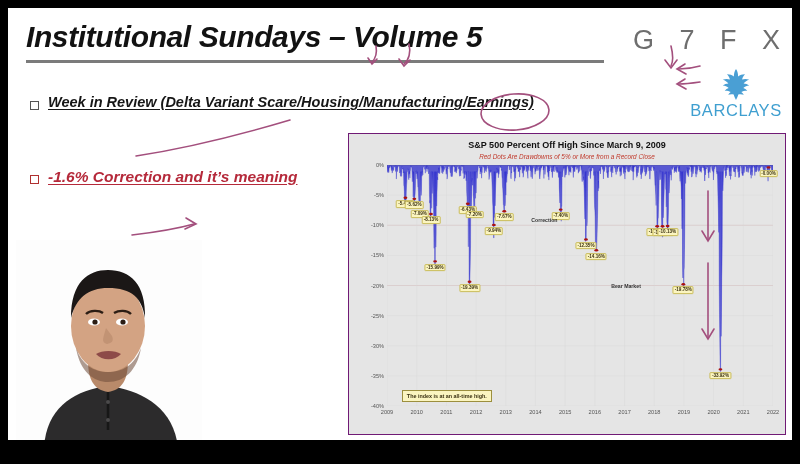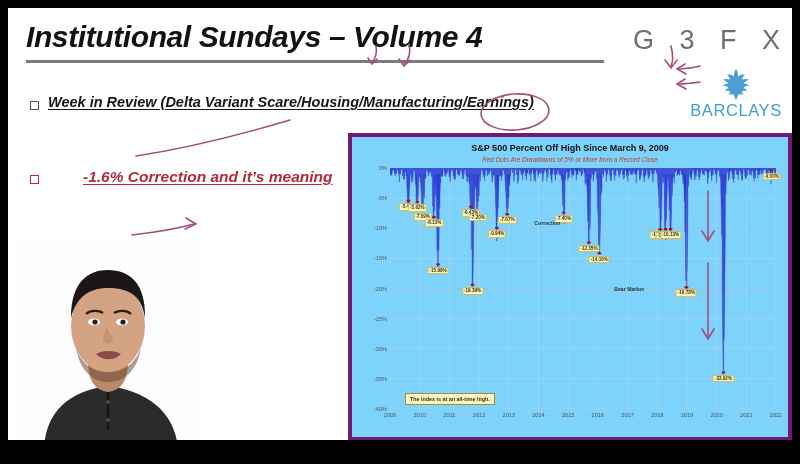--- a/index.html
+++ b/index.html
@@ -22,25 +22,25 @@
   #barclays-word{font-size:16.5px;letter-spacing:0.6px;color:#3f9fd0;font-weight:normal;
                  font-family:"Liberation Sans",sans-serif;margin-top:1px;}
 
   
   .bullet{position:absolute;display:flex;align-items:flex-start;gap:9px;white-space:nowrap;}
   .sq{width:7px;height:7px;border:1.4px solid #555;background:#fff;margin-top:7px;flex:none;}
   .sq.red{border-color:#b03030;}
   .btext{font-size:14.5px;font-weight:bold;font-style:italic;text-decoration:underline;
          text-underline-offset:2px;font-family:"Liberation Sans",sans-serif;}
   #b1{left:22px;top:86px;}  #b1 .btext{color:#161616;}
-  #b2{left:22px;top:160px;} #b2 .btext{color:#b5293a;font-size:15.5px;margin-left:35px;}
-
-  
-  #chart{position:absolute;left:340px;top:125px;width:436px;height:300px;background:#7dd3fc;
-         border:4px solid #701a75;overflow:hidden;}
+  #b2{left:22px;top:160px;} #b2 .btext{color:#b5293a;font-size:15.5px;}
+
+  
+  #chart{position:absolute;left:340px;top:125px;width:436px;height:300px;background:#e5e5e5;
+         border:1px solid #701a75;overflow:hidden;}
   #ch-title{position:absolute;left:0;right:0;top:6px;text-align:center;font-size:9px;font-weight:bold;
             color:#111;font-family:"Liberation Sans",sans-serif;}
   #ch-sub{position:absolute;left:0;right:0;top:19px;text-align:center;font-size:6.4px;font-style:italic;
           color:#c0392b;font-family:"Liberation Sans",sans-serif;}
 
   #plot{position:absolute;left:38px;top:31px;right:12px;bottom:28px;}
   #plot svg{position:absolute;left:0;top:0;width:100%;height:100%;}
   .ytick{position:absolute;right:100%;margin-right:3px;transform:translateY(-50%);
          font-size:5.6px;color:#555;white-space:nowrap;font-family:"Liberation Sans",sans-serif;}
   .xtick{position:absolute;top:100%;margin-top:3px;transform:translateX(-50%);
@@ -62,23 +62,23 @@
   #cam .bg{position:absolute;inset:0;background:#fdfdfd;}
   #cam svg{position:absolute;left:0;top:0;width:100%;height:100%;}
 </style>
 </head>
 <body>
 
 <div id="stage">
 
   <div id="slide">
 
-    <div id="title">Institutional Sundays – Volume 4</div>
+    <div id="title">Institutional Sundays – Volume 5</div>
     <div id="title-rule"></div>
-    <div id="g7fx">G 3 F X</div>
+    <div id="g7fx">G 7 F X</div>
 
     <div id="barclays">
       <svg width="40" height="32" viewBox="0 0 40 32">
         <path d="M20 1c1.6 2.4 2.2 5 2.1 7.6 1.9-1.6 4.4-2.4 6.9-2.3-1.5 1.5-2.5 3.3-2.9 5.2 2.3-.8 4.9-.7 7.1.3-2.2.6-4.2 1.9-5.6 3.7 2 .1 4 .8 5.6 2.1-2.2.1-4.3 1-5.9 2.5 1.5.5 2.9 1.4 4 2.6-2.1-.2-4.2.3-6 1.4 1 .7 1.9 1.6 2.5 2.7-1.8-.6-3.7-.7-5.5-.3-.6 2-1.2 3.6-2.3 5.5-1.1-1.9-1.7-3.5-2.3-5.5-1.8-.4-3.7-.3-5.5.3.6-1.1 1.5-2 2.5-2.7-1.8-1.1-3.9-1.6-6-1.4 1.1-1.2 2.5-2.1 4-2.6-1.6-1.5-3.7-2.4-5.9-2.5 1.6-1.3 3.6-2 5.6-2.1-1.4-1.8-3.4-3.1-5.6-3.7 2.2-1 4.8-1.1 7.1-.3-.4-1.9-1.4-3.7-2.9-5.2 2.5-.1 5 .7 6.9 2.3C17.8 6 18.4 3.4 20 1z" fill="#4a9fd4"></path>
       </svg>
       <div id="barclays-word">BARCLAYS</div>
     </div>
 
     <div class="bullet" id="b1">
       <span class="sq"></span>

